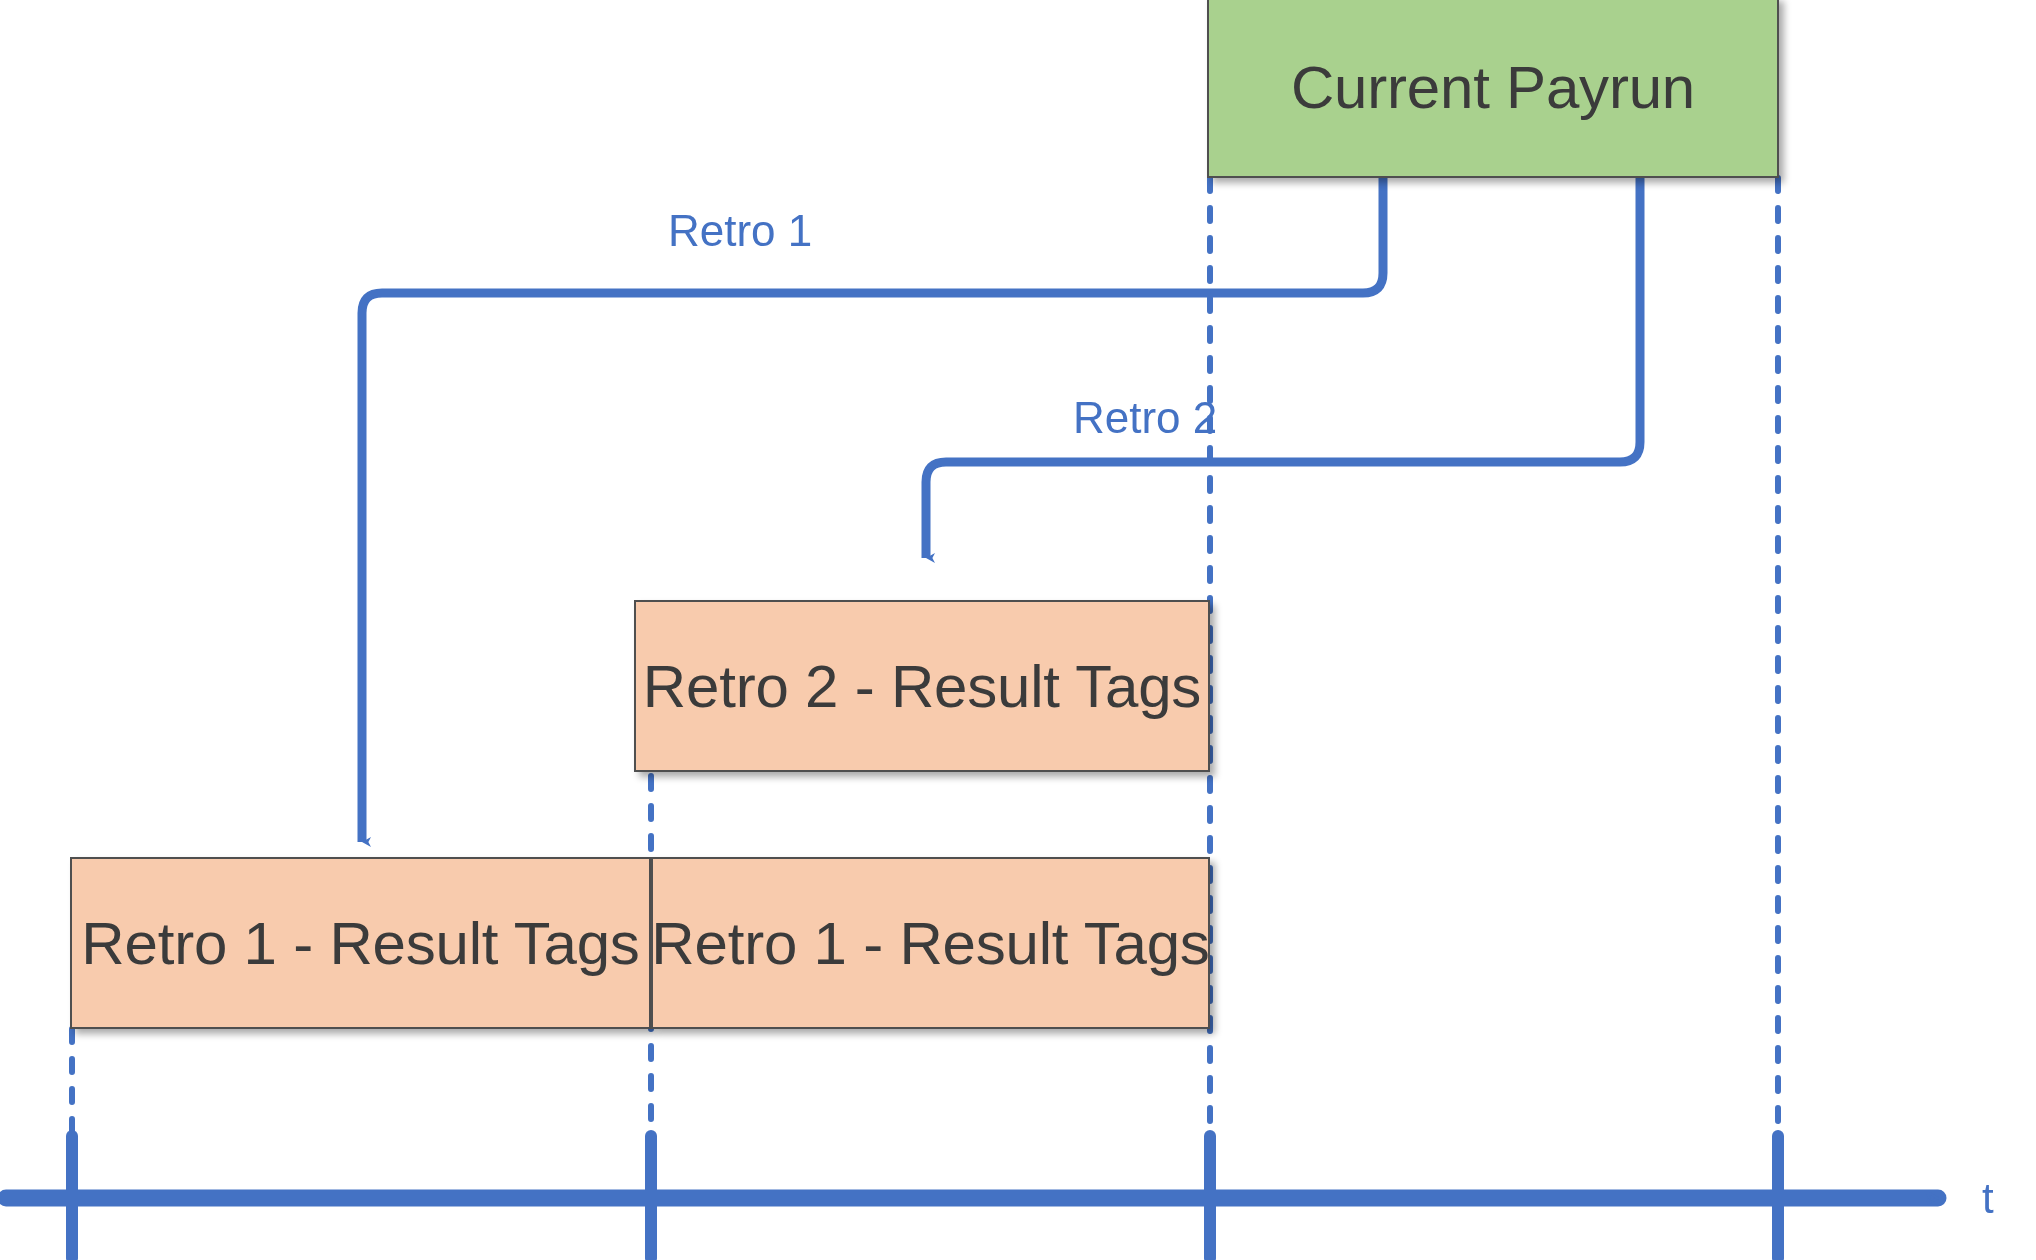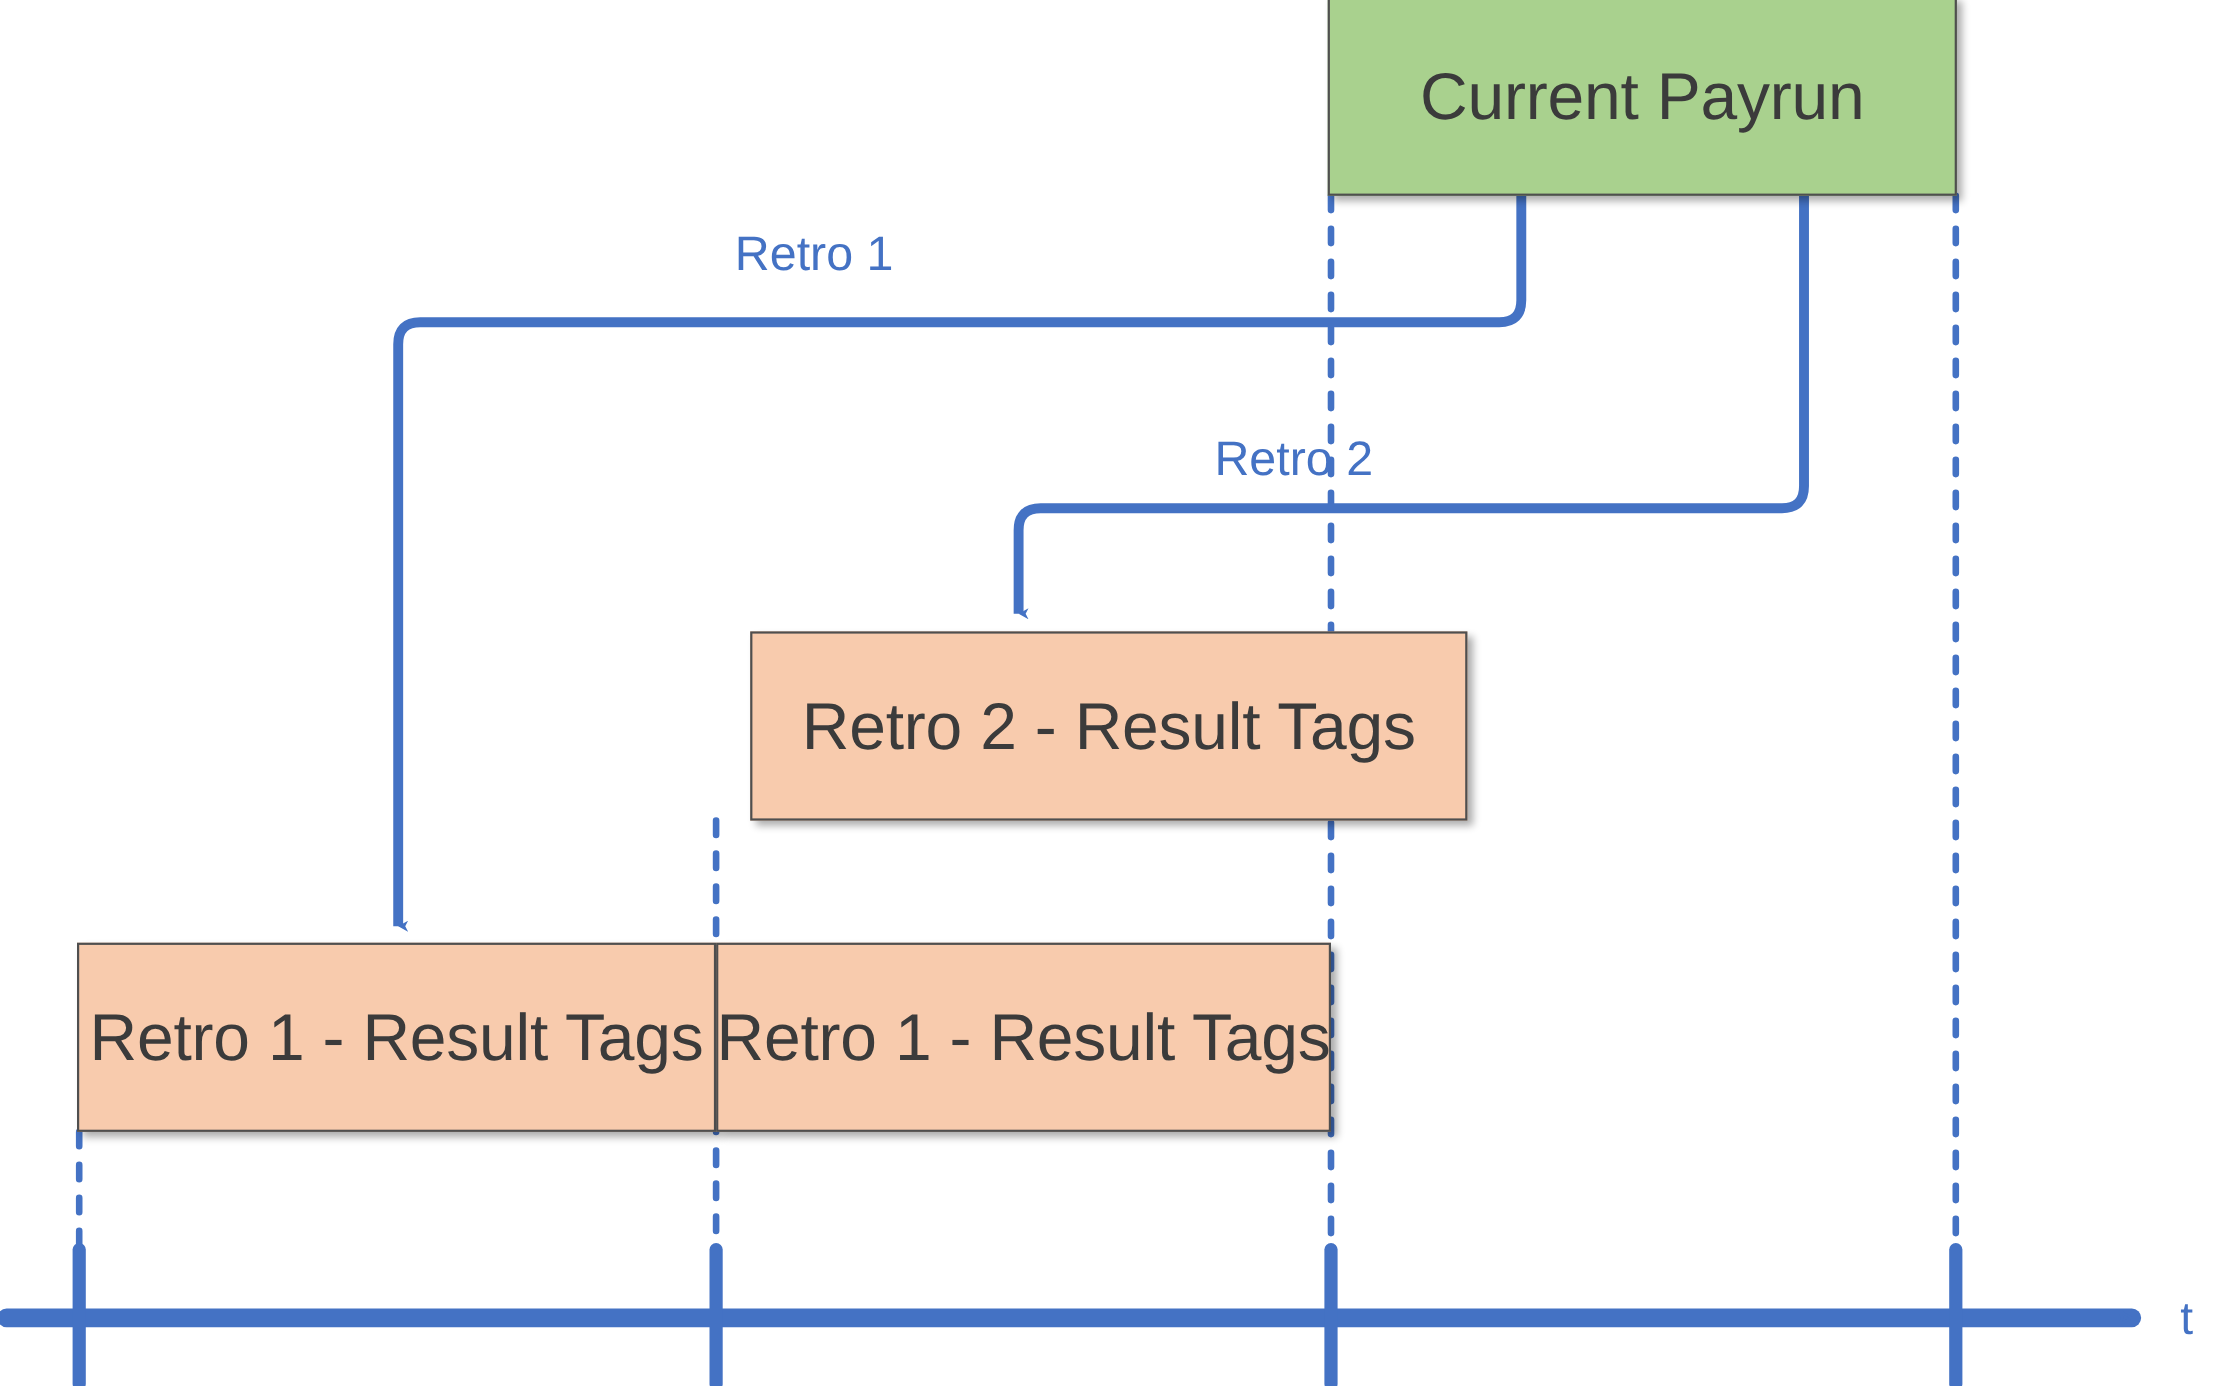--- a/index.html
+++ b/index.html
@@ -41,24 +41,23 @@
     white-space: nowrap;
   }
   #box-current-payrun {
     left: 1207px;
     top: -4px;
     width: 572px;
     height: 182px;
   }
   #box-retro2-result-tags {
     left: 634px;
-    top: 574px;
-    width: 652px;
+    top: 600px;
+    width: 576px;
     height: 172px;
-    margin-left: 48px;
   }
   #box-retro1-result-tags-a {
     left: 70px;
     top: 857px;
     width: 581px;
     height: 172px;
   }
   #box-retro1-result-tags-b {
     left: 651px;
     top: 857px;
@@ -70,21 +69,21 @@
     color: #4472c4;
     font-size: 44px;
     font-family: "Liberation Sans", sans-serif;
     white-space: nowrap;
   }
   #label-retro1 {
     left: 668px;
     top: 206px;
   }
   #label-retro2 {
-    left: 1104px;
+    left: 1073px;
     top: 393px;
   }
   #label-axis-t {
     position: absolute;
     left: 1982px;
     top: 1175px;
     color: #4472c4;
     font-size: 42px;
     font-family: "Liberation Sans", sans-serif;
   }

